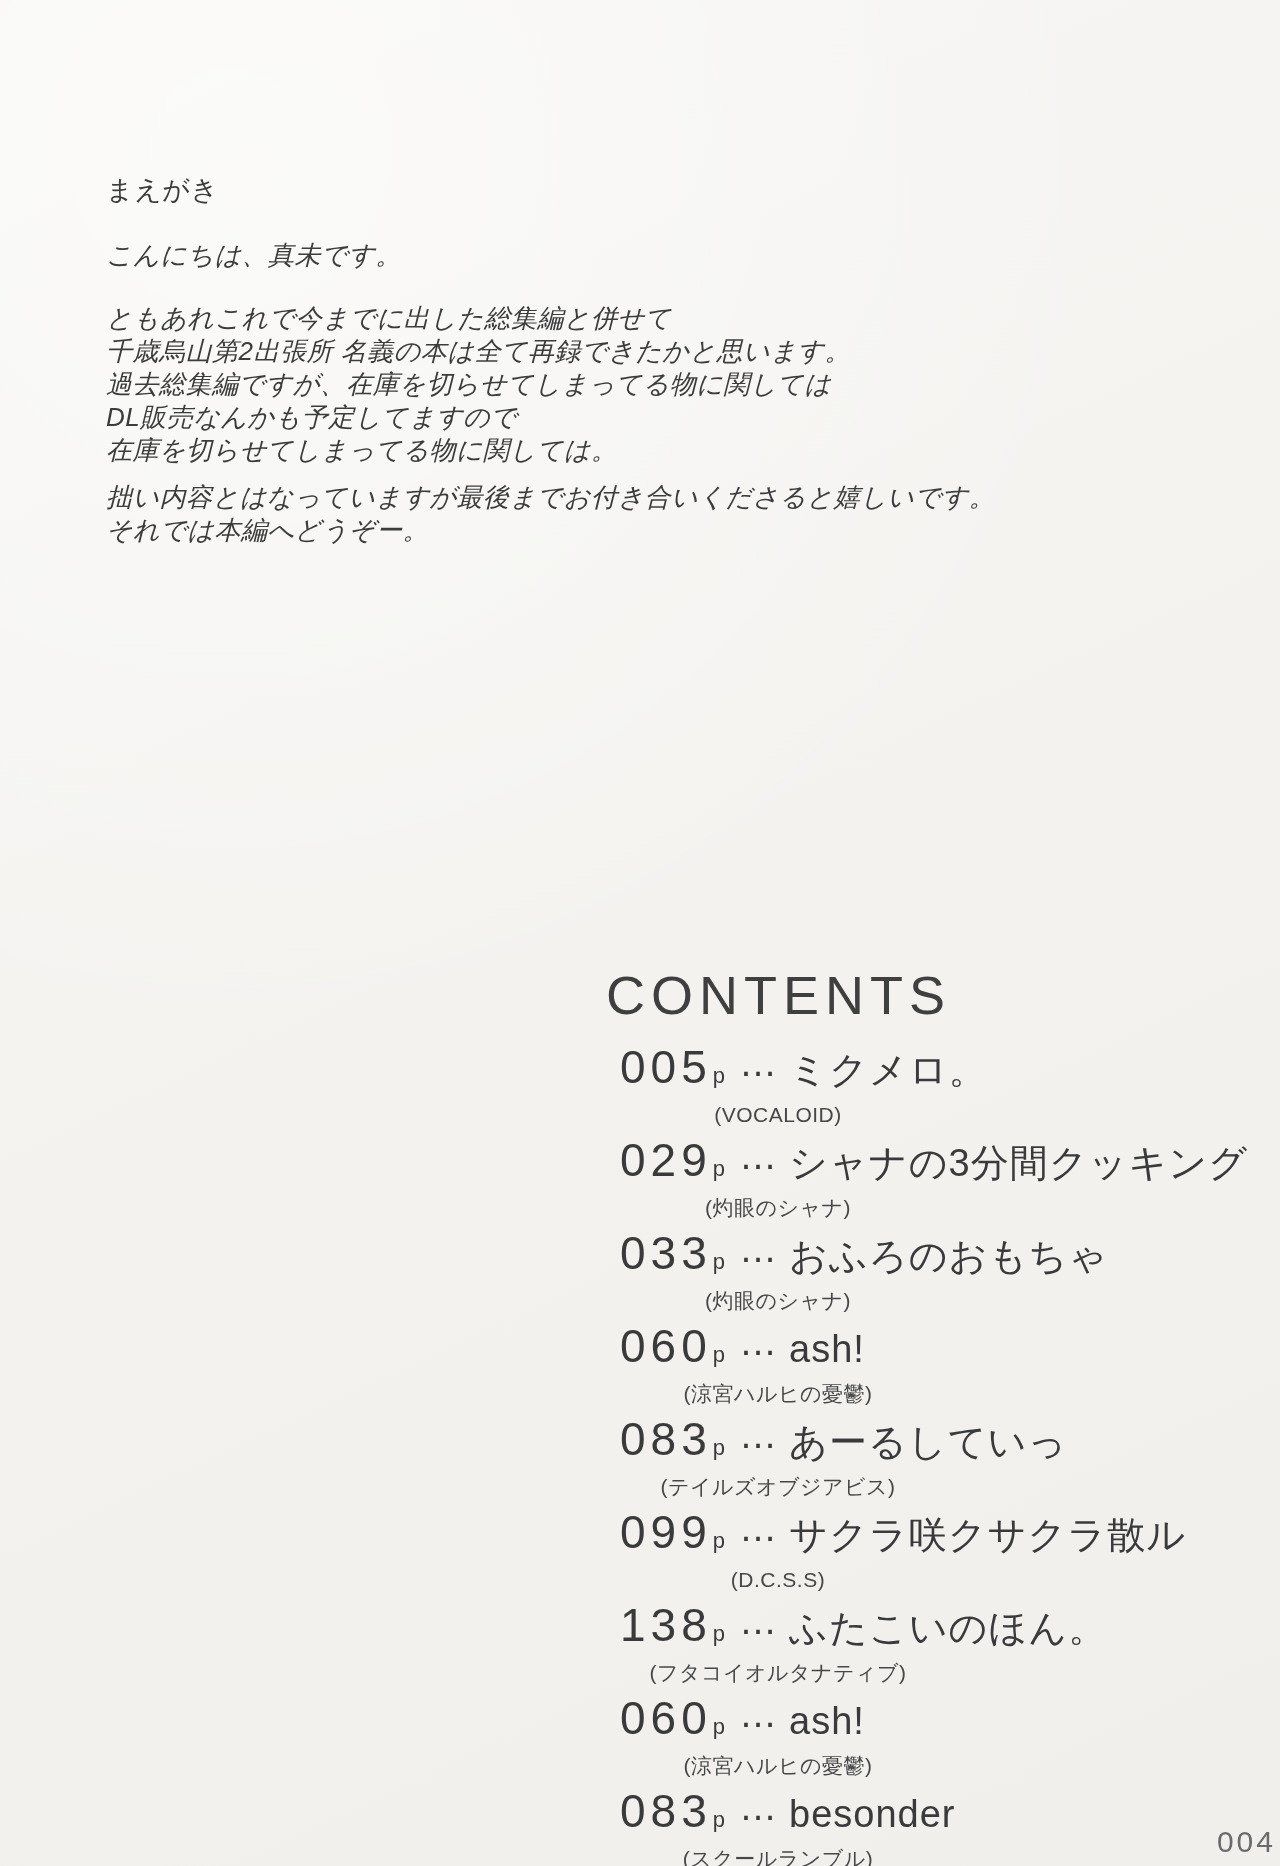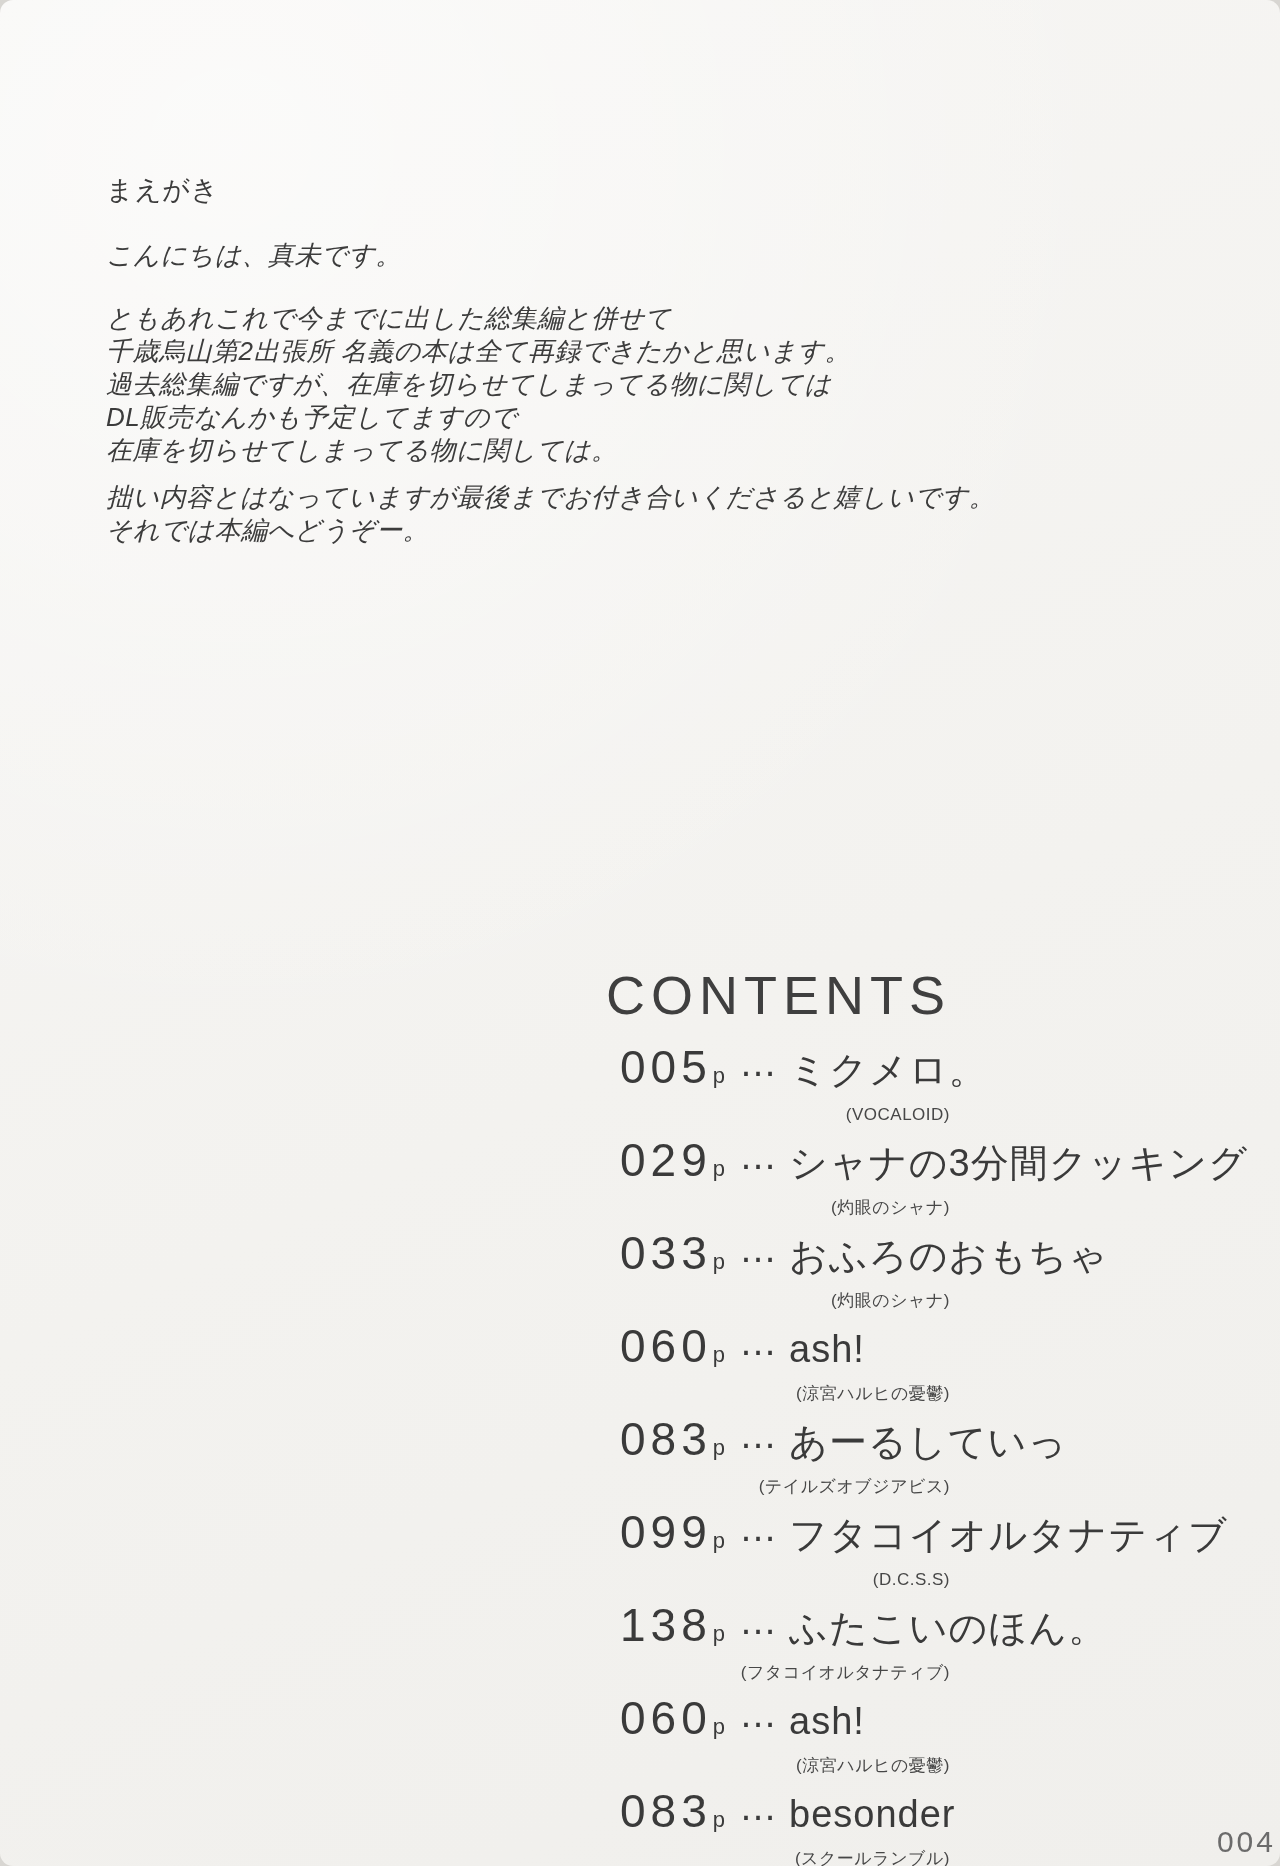--- a/index.html
+++ b/index.html
@@ -6,21 +6,20 @@
   .page {
     position:relative;
     width:1280px; height:1866px;
     margin:0 auto;
     background:
       radial-gradient(circle at 18% 8%, rgba(255,255,255,0.55), rgba(255,255,255,0) 45%),
       linear-gradient(155deg, #f7f6f4 0%, #f3f2ef 55%, #f0efec 100%);
     font-family:"Liberation Sans","DejaVu Sans",sans-serif;
     color:#3a3a3a;
     overflow:hidden;
-    border-radius:13px;
   }
 
   
   .foreword {
     position:absolute;
     left:106px; top:174px;
     font-size:26px;
     line-height:33px;
     letter-spacing:0.5px;
     color:#3c3c3c;
@@ -73,22 +72,22 @@
     position:relative;
     top:-7px;
     letter-spacing:2px;
   }
   .toc-title {
     font-size:38px;
     letter-spacing:1px;
   }
   .toc-sub {
     width:344px;
-    text-align:right;
-    font-size:17px;
+    text-align:center;
+    font-size:21px;
     line-height:24px;
     color:#474747;
     letter-spacing:0.5px;
   }
 
   
   .page-num {
     position:absolute;
     right:4px; bottom:7px;
     font-size:30px;
@@ -145,21 +144,21 @@
       <div class="toc-line1"><span class="toc-num">060</span><span class="toc-p">p</span><span class="toc-dots">…</span><span class="toc-title">ash!</span></div>
       <div class="toc-sub">(涼宮ハルヒの憂鬱)</div>
     </div>
 
     <div class="toc-entry">
       <div class="toc-line1"><span class="toc-num">083</span><span class="toc-p">p</span><span class="toc-dots">…</span><span class="toc-title">あーるしていっ</span></div>
       <div class="toc-sub">(テイルズオブジアビス)</div>
     </div>
 
     <div class="toc-entry">
-      <div class="toc-line1"><span class="toc-num">099</span><span class="toc-p">p</span><span class="toc-dots">…</span><span class="toc-title">フタコイオルタナティブ</span></div>
+      <div class="toc-line1"><span class="toc-num">099</span><span class="toc-p">p</span><span class="toc-dots">…</span><span class="toc-title">サクラ咲クサクラ散ル</span></div>
       <div class="toc-sub">(D.C.S.S)</div>
     </div>
 
     <div class="toc-entry">
       <div class="toc-line1"><span class="toc-num">138</span><span class="toc-p">p</span><span class="toc-dots">…</span><span class="toc-title">ふたこいのほん。</span></div>
       <div class="toc-sub">(フタコイオルタナティブ)</div>
     </div>
 
     <div class="toc-entry">
       <div class="toc-line1"><span class="toc-num">060</span><span class="toc-p">p</span><span class="toc-dots">…</span><span class="toc-title">ash!</span></div>

